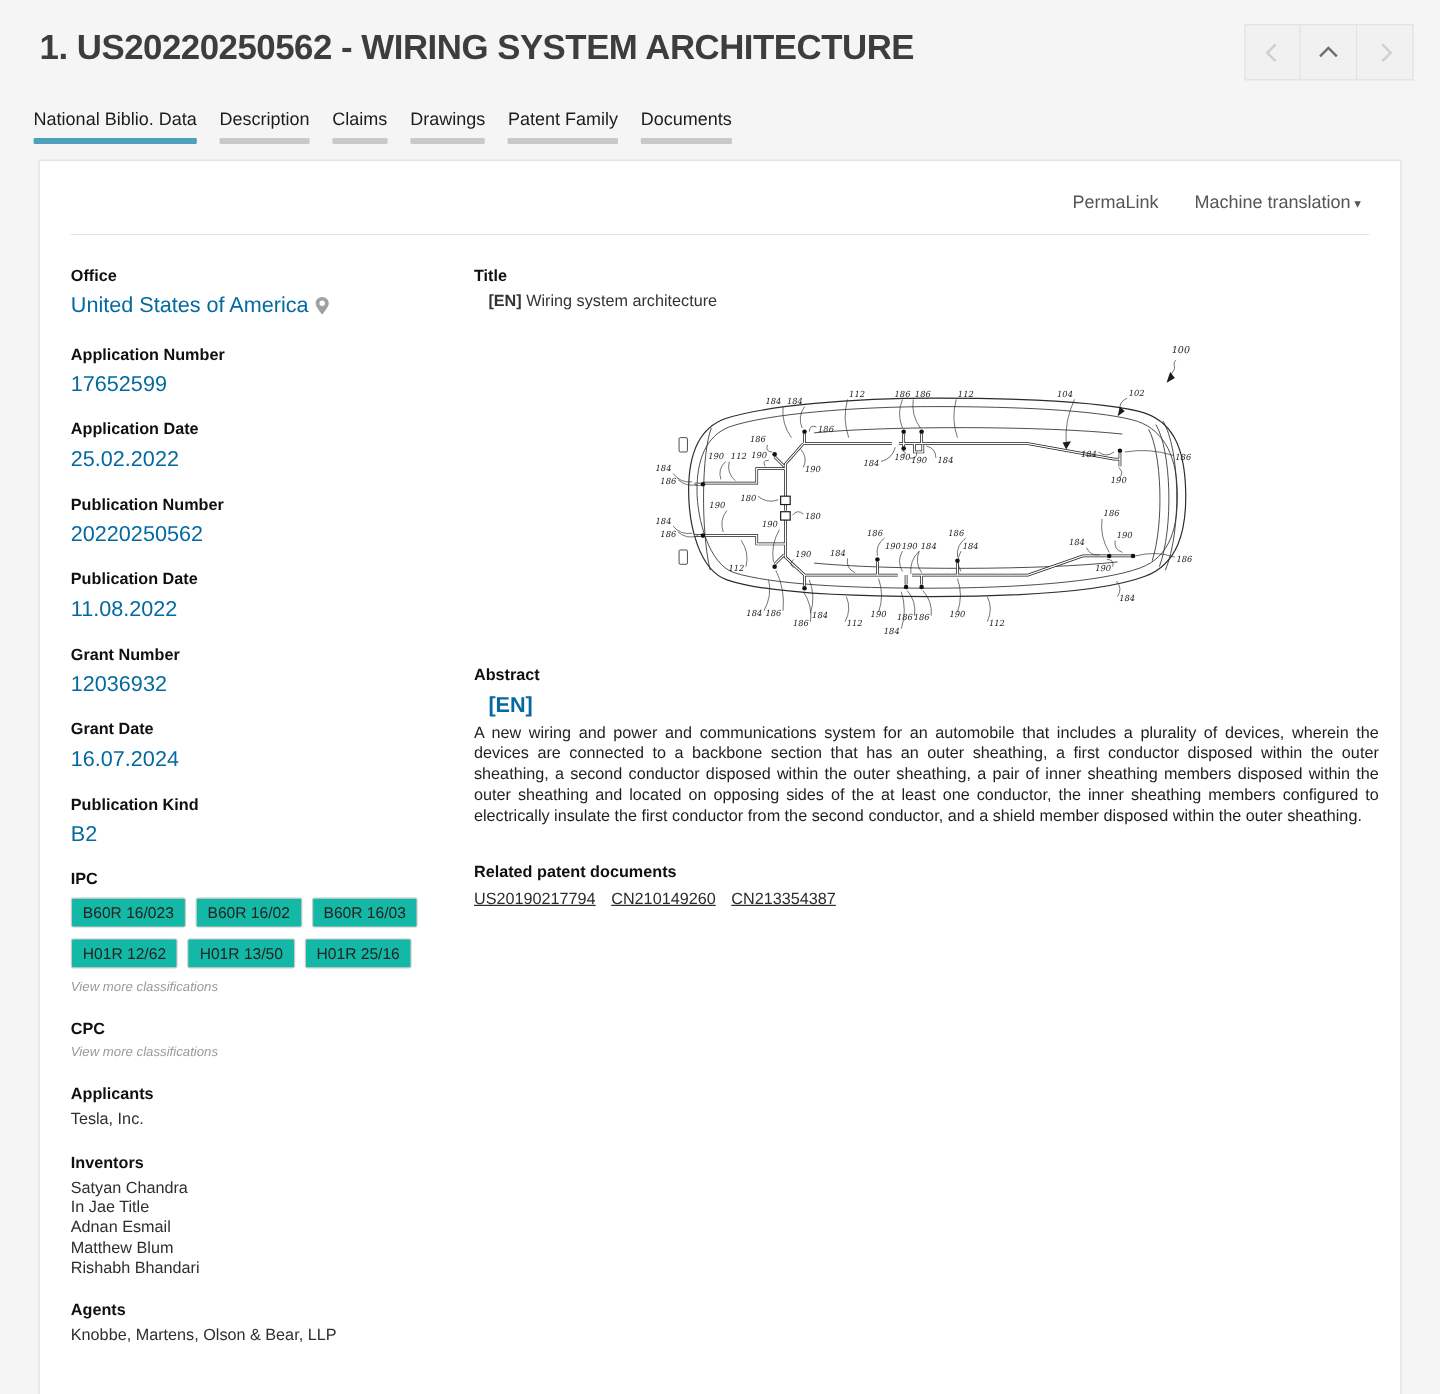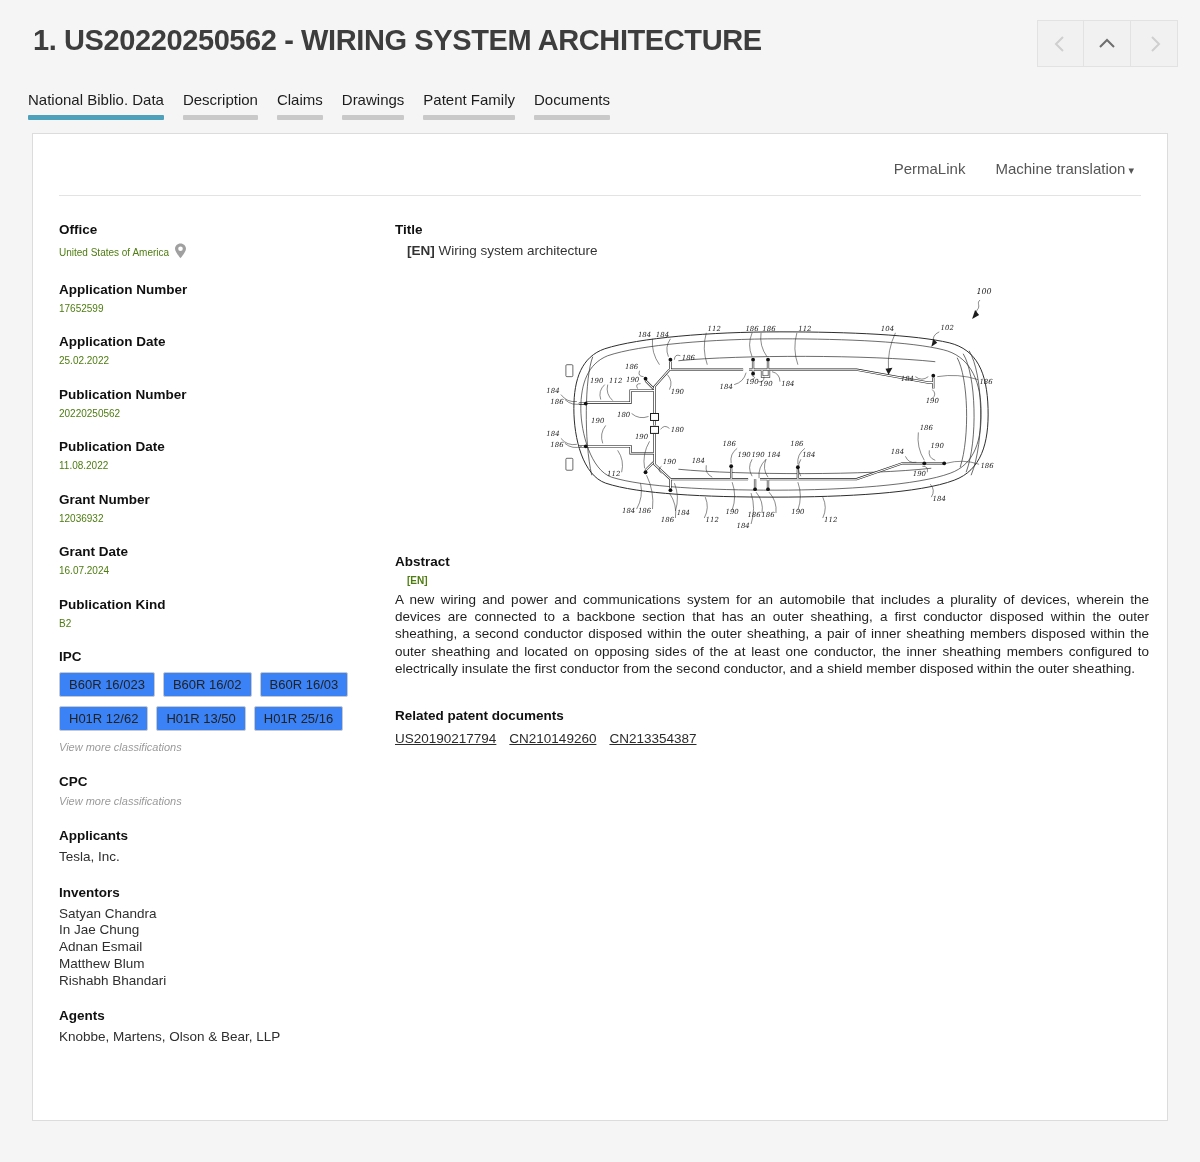--- a/index.html
+++ b/index.html
@@ -27,26 +27,26 @@
   .toolbar-link { font-size:15px; color:#555; cursor:pointer; }
   .caret { font-size:11px; color:#555; margin-left:3px; }
   .card-divider { border-bottom:1px solid #e3e3e3; margin:0 26px; }
 
   .content { display:flex; padding:26px 18px 0 26px; }
   .col-left { width:336px; flex:none; }
   .col-right { flex:1; min-width:0; }
 
   .field { margin-bottom:19px; }
   .field-label { font-weight:bold; font-size:13.5px; color:#101010; margin-bottom:6px; }
-  .field-value { font-size:10px; color:#4d7c0f; line-height:1.25; }
+  .field-value { font-size:18px; color:#0369a1; line-height:1.25; }
   .person-line { font-size:13.5px; color:#2e2e2e; line-height:1.24; }
   .pin-icon { margin-left:5px; vertical-align:-3px; }
 
   .chip-wrap { margin-top:2px; }
-  .chip { display:inline-block; border:1px solid #c9c9c9; background:#3b82f6; border-radius:2px; padding:4px 9px; margin:2px 8px 7px 0; font-size:13px; color:#222; cursor:pointer; white-space:nowrap; }
+  .chip { display:inline-block; border:1px solid #c9c9c9; background:#14b8a6; border-radius:2px; padding:4px 9px; margin:2px 8px 7px 0; font-size:13px; color:#222; cursor:pointer; white-space:nowrap; }
   .view-more { font-style:italic; color:#9a9a9a; font-size:11px; margin:3px 0 21px 0; cursor:pointer; }
 
   .title-lang, .abs-lang { font-weight:bold;padding-left:12px; }
   .title-value { font-size:13.5px; color:#333; }
   .figure-wrap { margin:6px 0 4px 146px; }
   .abstract-text { font-size:13.5px; color:#1f1f1f; line-height:1.29; text-align:justify; margin-top:3px; }
   .related { margin-top:30px; }
   .doc-link { font-size:13.5px; color:#2b2b2b; text-decoration:underline; margin-right:13px; cursor:pointer; }
 
   
@@ -204,21 +204,21 @@
 
         <div class="person-line">Tesla, Inc.</div>
           </div>
       </div>
 
       <div class="field">
         <div class="field-label">Inventors</div>
         <div>
 
         <div class="person-line">Satyan Chandra</div>
-            <div class="person-line">In Jae Chung</div>
+            <div class="person-line">In Jae Title</div>
             <div class="person-line">Adnan Esmail</div>
             <div class="person-line">Matthew Blum</div>
             <div class="person-line">Rishabh Bhandari</div>
           </div>
       </div>
 
       <div class="field">
         <div class="field-label">Agents</div>
         <div>
 

